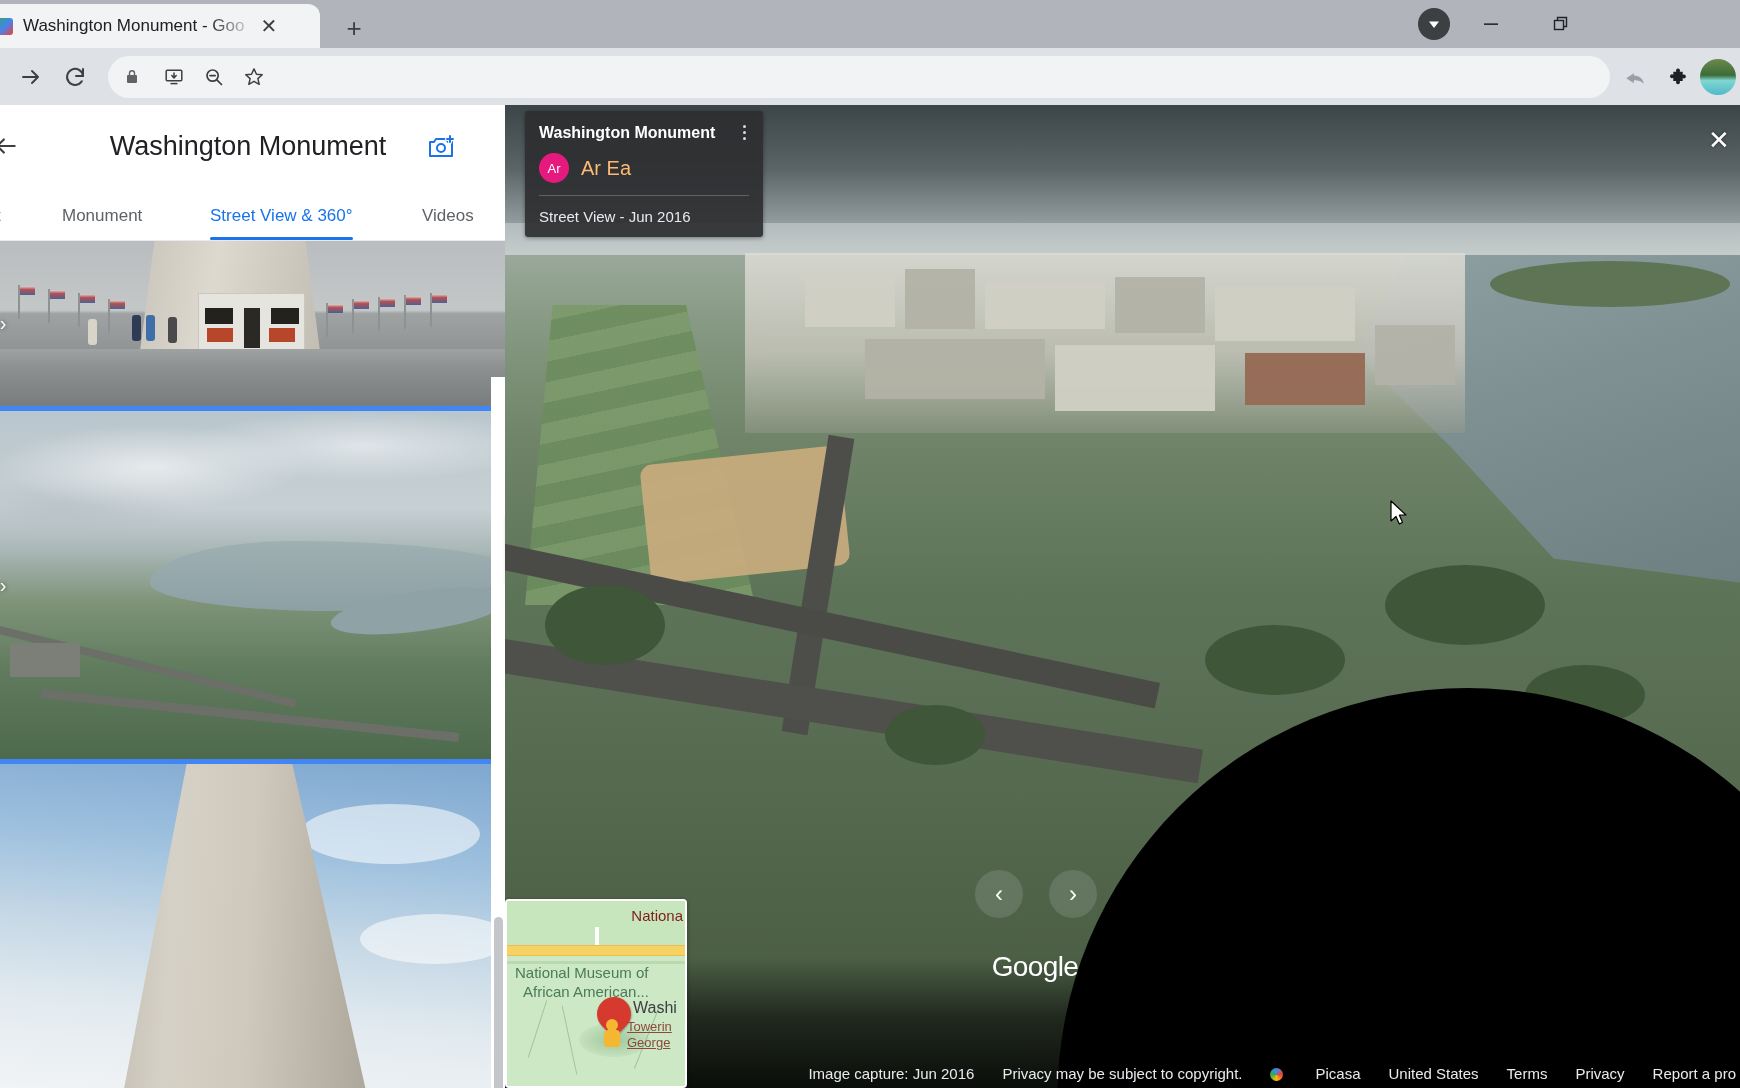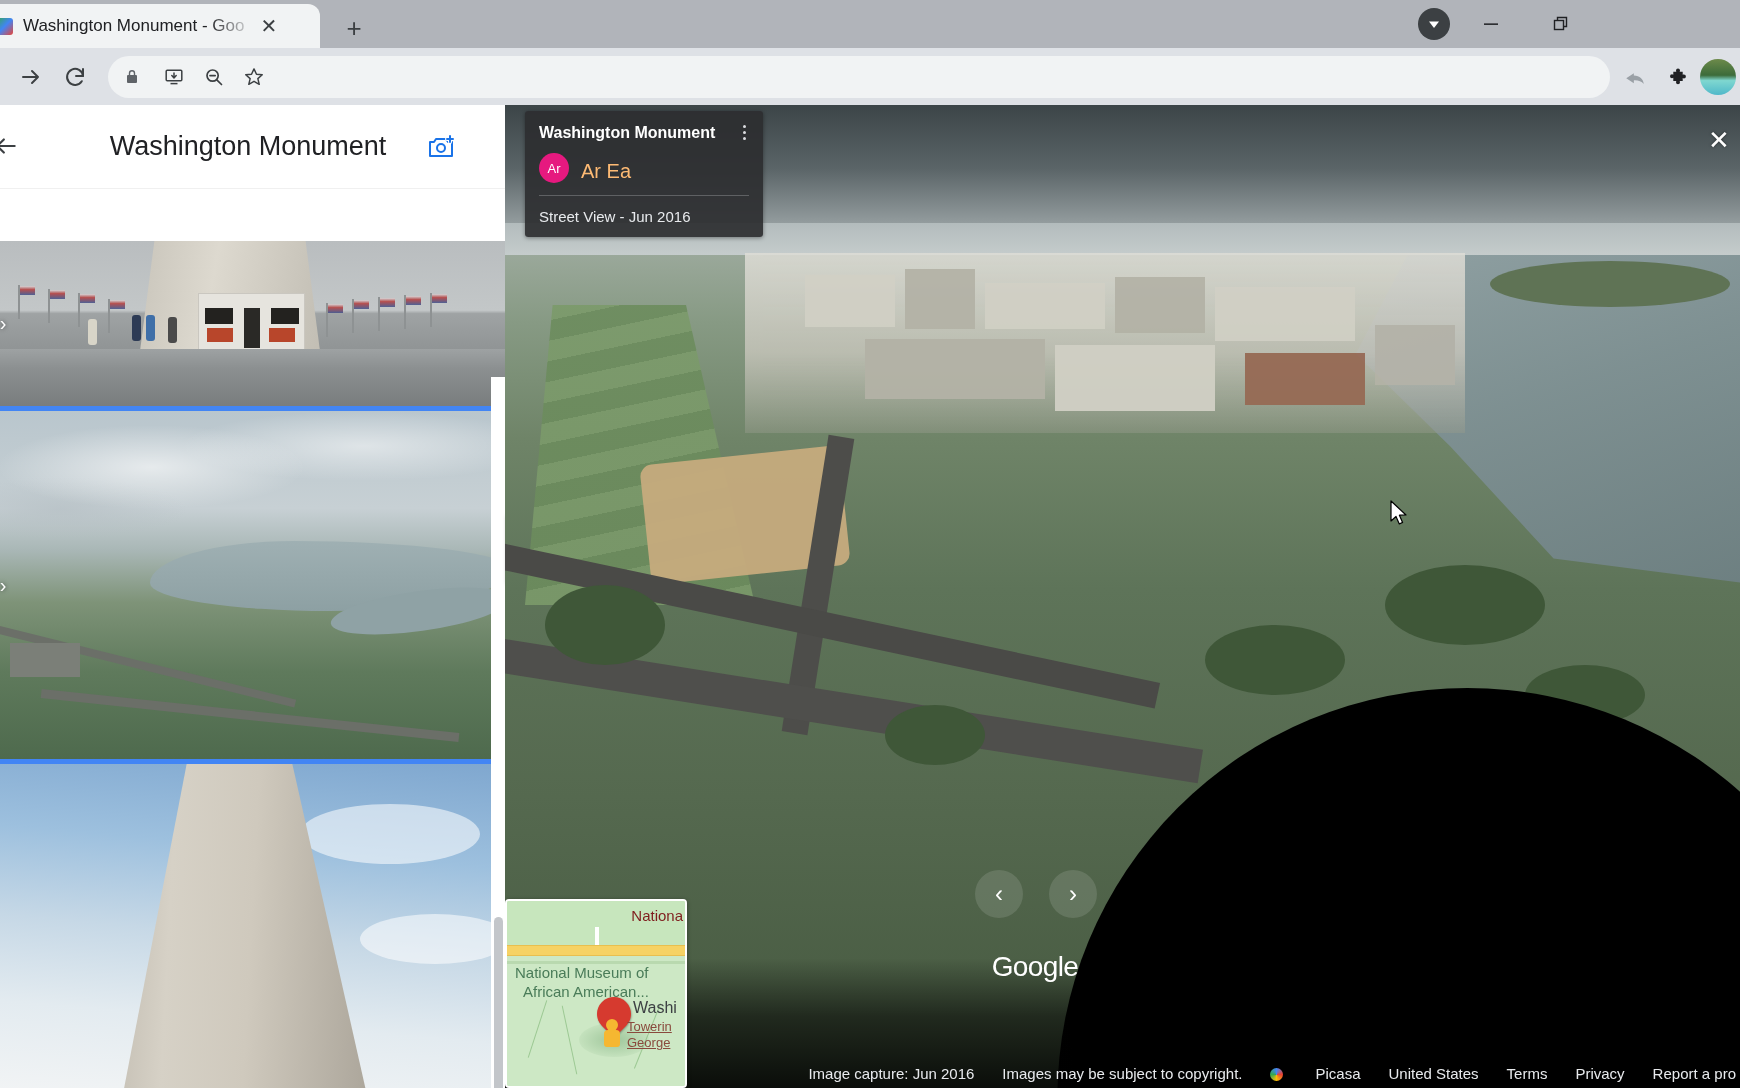--- a/index.html
+++ b/index.html
@@ -293,21 +293,21 @@
   .tree { position: absolute; border-radius: 50%; background: #3f5738; }
 
   
   .sv-card {
     position: absolute; left: 20px; top: 6px; width: 210px;
     background: rgba(44,46,48,0.92); border-radius: 3px;
     padding: 12px 14px 0 14px; color: #fff;
     box-shadow: 0 1px 4px rgba(0,0,0,.4);
   }
   .sv-card-title { font-size: 16px; font-weight: bold; line-height: 20px; }
-  .sv-card-author { display: flex; align-items: flex-end; margin-top: 10px; padding-bottom: 12px; }
+  .sv-card-author { display: flex; align-items: center; margin-top: 10px; padding-bottom: 12px; }
   .sv-avatar {
     width: 30px; height: 30px; border-radius: 50%; background: #e6197f;
     color: #fff; font-size: 13px; display: flex; align-items: center; justify-content: center;
     flex: 0 0 auto; margin-right: 12px;
   }
   .sv-author-name { font-size: 20px; color: #fdba74; }
   .sv-card-kebab {
     position: absolute; right: 8px; top: 10px; width: 22px; height: 22px;
     display: flex; flex-direction: column; align-items: center; justify-content: center; gap: 3px;
   }
@@ -487,20 +487,26 @@
         <div class="lp-camera">
           <svg width="28" height="26" viewBox="0 0 28 26" fill="none" stroke="#1a73e8" stroke-width="2" stroke-linecap="round" stroke-linejoin="round">
             <path d="M3 8h4l2-3h10l2 3h4v14H3z"></path>
               <circle cx="14" cy="14" r="4"></circle>
               <path d="M23 2v6M20 5h6" stroke="#fff" stroke-width="4"></path>
               <path d="M23 2v6M20 5h6"></path>
           </svg>
         </div>
       </div>
 
+      <div class="lp-tabs">
+        <div class="lp-tab t0">est</div>
+        <div class="lp-tab t1">Monument</div>
+        <div class="lp-tab t2 active">Street View &amp; 360°</div>
+        <div class="lp-tab t3">Videos</div>
+      </div>
 
       <div class="thumbs">
 
         <div class="thumb" style="top:0; height:165px;">
           <div class="t1img">
             <div class="mono-base"></div>
             <div class="mono-kiosk">
               <div class="kiosk-win" style="left:6px;"></div>
               <div class="kiosk-win" style="left:72px;"></div>
               <div class="kiosk-door"></div>
@@ -630,21 +636,21 @@
           <div>George</div>
         </div>
       </div>
 
       <div class="sv-navbtn sv-prev">‹</div>
       <div class="sv-navbtn sv-next">›</div>
       <div class="sv-logo">Google</div>
 
       <div class="sv-attrib">
         <span>Image capture: Jun 2016</span>
-        <span>Images may be subject to copyright.</span>
+        <span>Privacy may be subject to copyright.</span>
         <span><i class="picasa-dot"></i><span>Picasa</span></span>
         <span>United States</span>
         <span>Terms</span>
         <span>Privacy</span>
         <span>Report a pro</span>
       </div>
 
       <div class="cursor">
         <svg width="20" height="28" viewBox="0 0 20 28">
           <path d="M2 1 L2 21 L7 16.5 L10.3 24 L13.6 22.4 L10.4 15.2 L17 15 Z" fill="#fff" stroke="#000" stroke-width="1.2" stroke-linejoin="round"></path>

